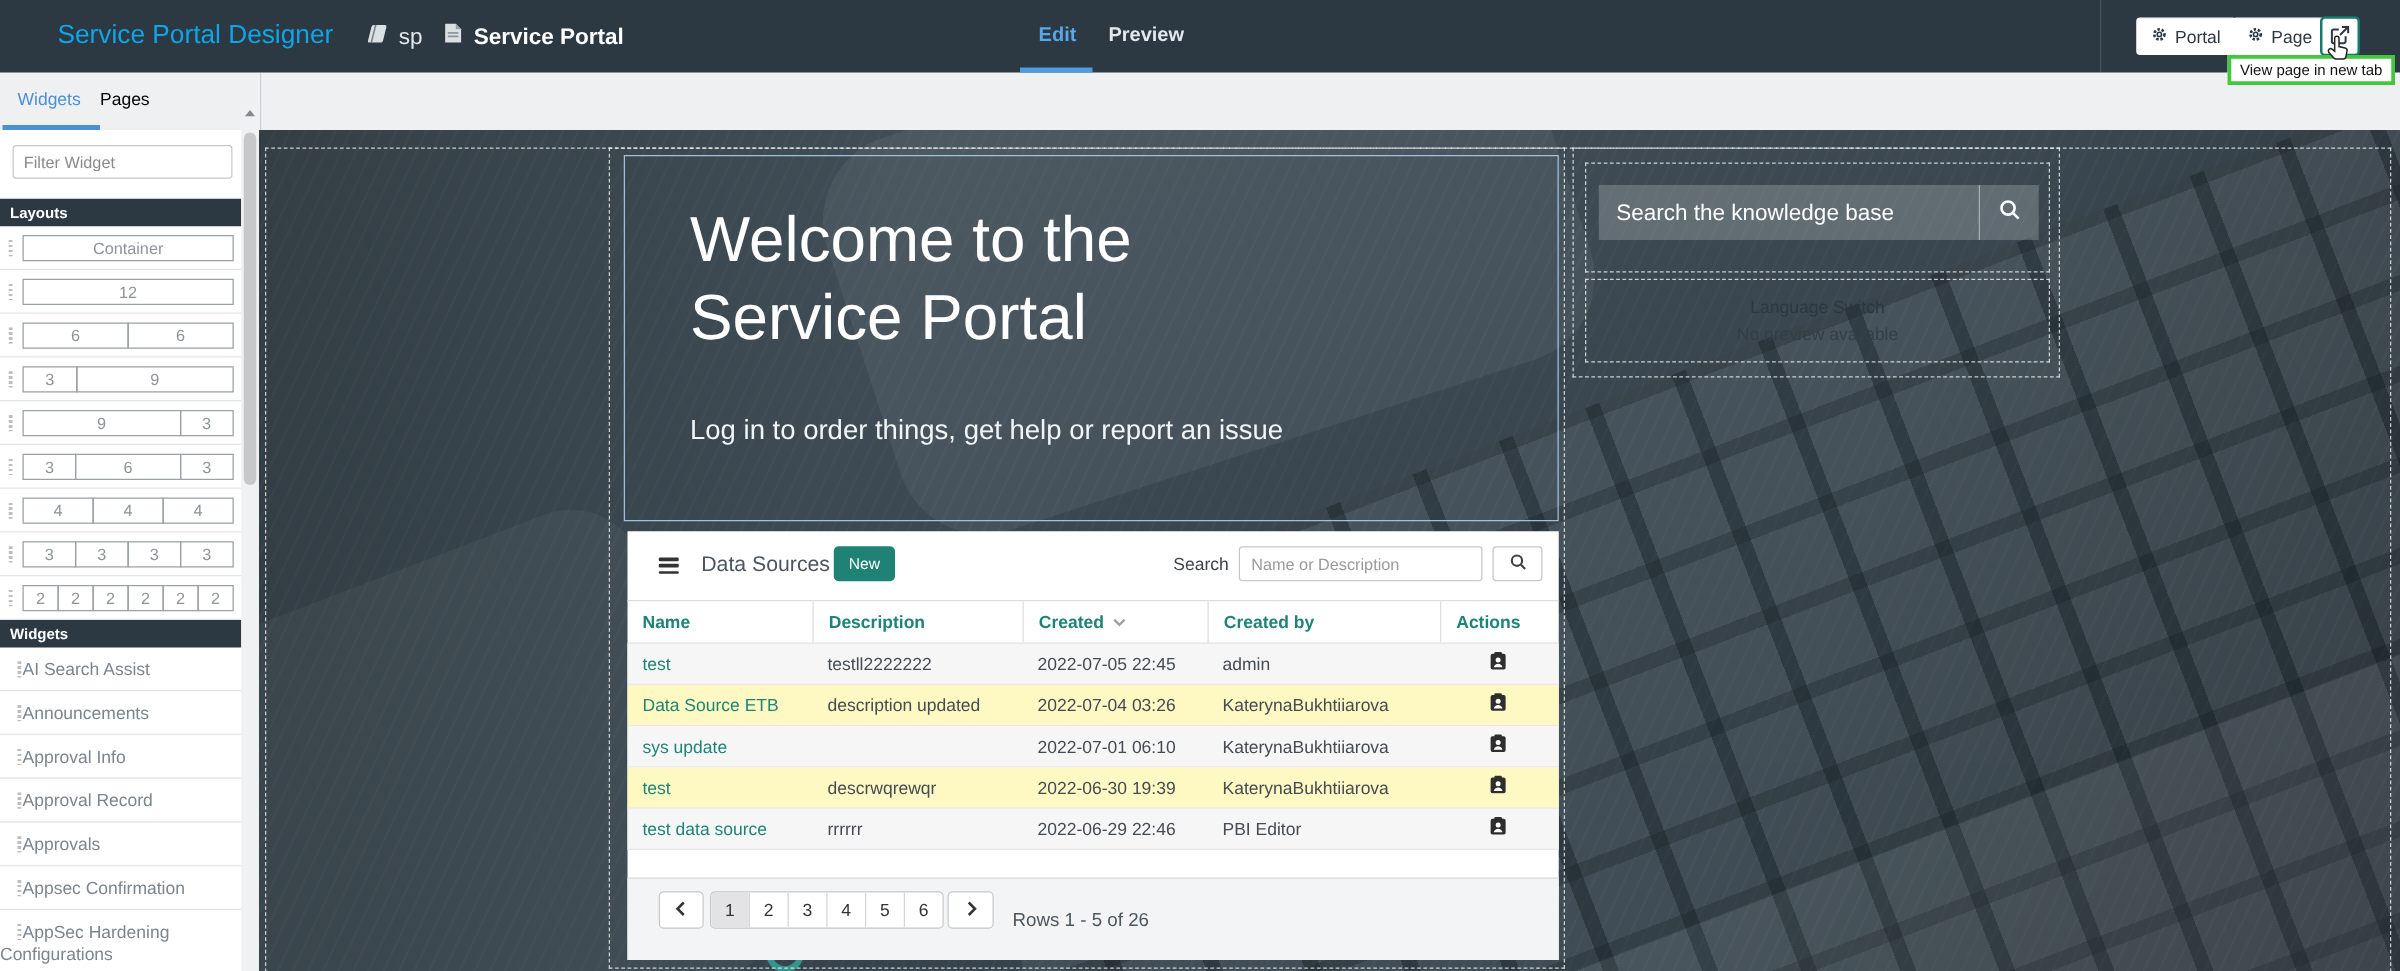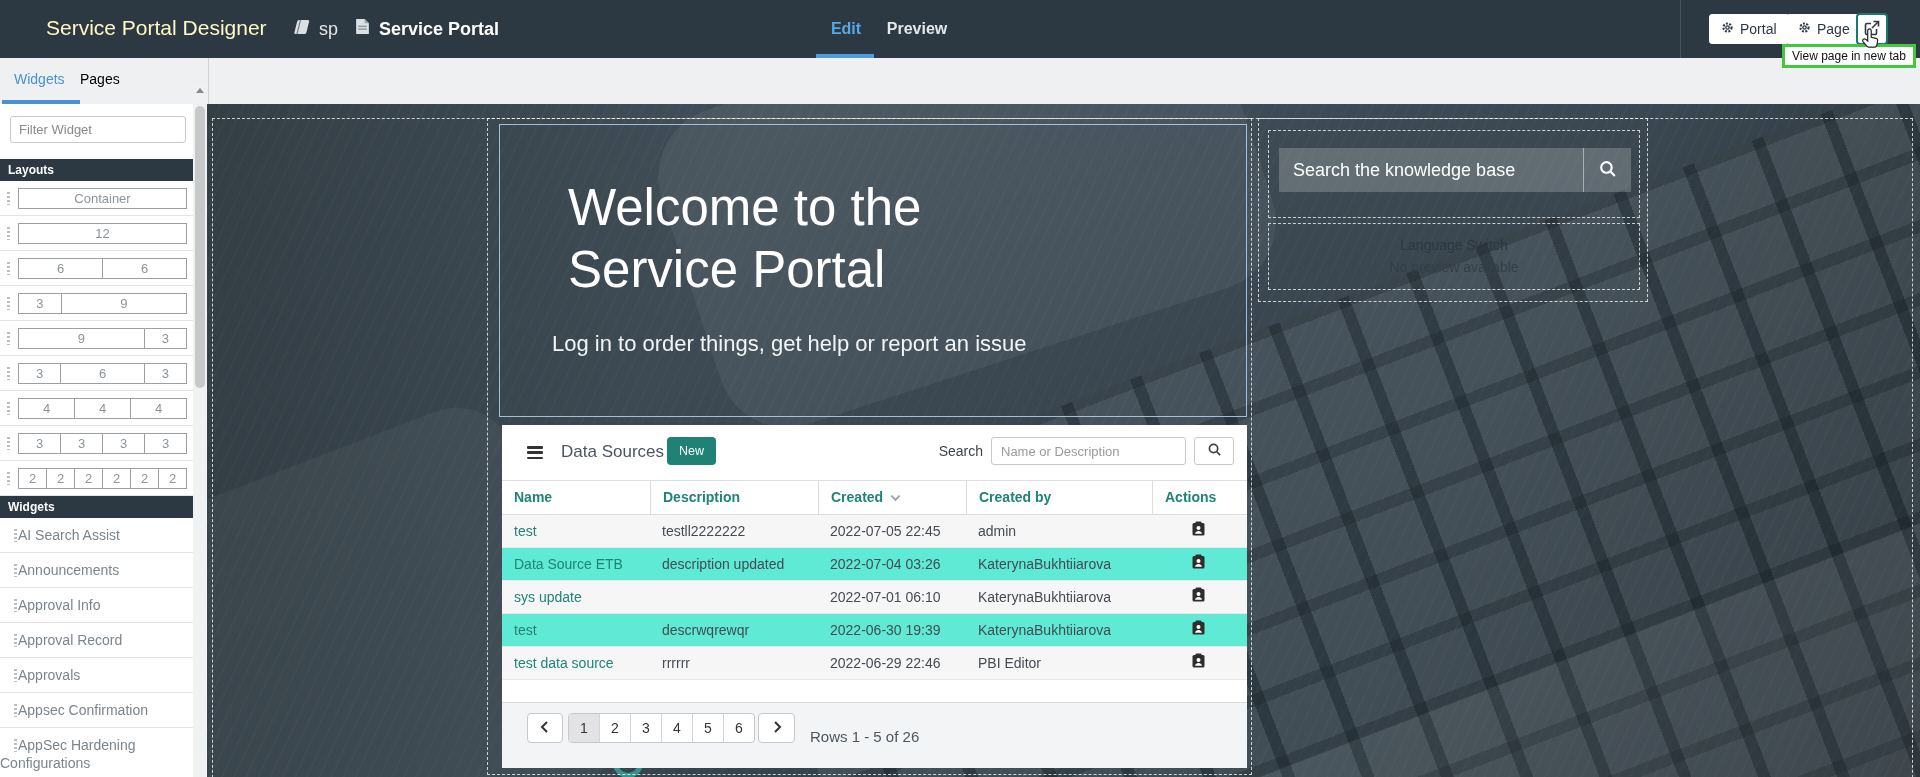--- a/index.html
+++ b/index.html
@@ -1,21 +1,21 @@
 <!DOCTYPE html>
 <html><head>
 <meta charset="utf-8">
 <style>
   html,body{margin:0;padding:0;background:#dfe2e5;}
   .app{position:relative;width:1920px;height:777px;overflow:hidden;
        font-family:"Liberation Sans",sans-serif;background:#eef0f2;}
 
   
   .topbar{position:absolute;left:0;top:0;width:1920px;height:58px;background:#2c3842;z-index:40;}
-  .brand{position:absolute;left:46px;top:16px;font-size:21px;color:#fef9c3;}
+  .brand{position:absolute;left:46px;top:16px;font-size:21px;color:#0ea5e9;}
   .crumb{position:absolute;left:292px;top:0;height:58px;display:flex;align-items:center;gap:9px;
          color:#e4e8ea;font-size:18px;}
   .crumb .pname{font-weight:700;color:#fff;}
   .mode-tab{position:absolute;top:0;height:58px;display:flex;align-items:center;justify-content:center;
             font-size:16px;cursor:default;font-weight:bold;}
   #tab-edit{left:820px;width:52px;color:#58a7e8;}
   #tab-preview{left:884px;width:66px;color:#e3e8ec;}
   .edit-underline{position:absolute;left:816px;top:54px;width:58px;height:4px;background:#4d9ce0;}
   .hdr-divider{position:absolute;left:1680px;top:0;width:1px;height:58px;background:rgba(255,255,255,.14);}
   .hbtn{position:absolute;top:14px;height:30px;box-sizing:border-box;background:#fff;border:1px solid #fff;
@@ -86,21 +86,21 @@
   .ring{position:absolute;left:406px;top:644px;width:30px;height:30px;border-radius:50%;
         border:5px solid rgba(52,168,158,.8);box-sizing:border-box;}
 
   .dash{border:1px dashed rgba(255,255,255,.75);position:absolute;box-sizing:border-box;}
   #container-box{left:5px;top:14px;width:1701px;height:700px;}
   #left-col{left:280px;top:14px;width:765px;height:657px;}
   #right-col{left:1051px;top:14px;width:390px;height:184px;}
 
   .hero{position:absolute;left:292px;top:20px;width:748px;height:293px;box-sizing:border-box;
         border:1px solid rgba(173,205,235,.9);}
-  .hero h1{position:absolute;left:52px;top:36px;margin:16px;font-size:51px;line-height:62px;
+  .hero h1{position:absolute;left:52px;top:36px;margin:0;font-size:51px;line-height:62px;
            font-weight:400;color:#fff;}
   .hero .sub{position:absolute;left:52px;top:206px;font-size:22px;color:#f2f5f7;}
 
   
   .dsw{position:absolute;left:295px;top:321px;width:745px;height:343px;background:#fff;font-size:14px;}
   .burger{position:absolute;left:25px;top:21px;width:16px;}
   .burger i{display:block;height:2.5px;background:#333;margin-bottom:2.8px;border-radius:1px;}
   .ds-title{position:absolute;left:59px;top:17px;font-size:17px;color:#4b5563;}
   .btn-new{position:absolute;left:165px;top:12px;height:28px;padding:0 12px;background:#1f8274;
            color:#fff;border:none;border-radius:4px;font-size:12.5px;font-family:inherit;}
@@ -110,21 +110,21 @@
             font-size:13px;padding:0 9px;font-family:inherit;color:#333;}
   .ds-input::placeholder{color:#9a9a9a;}
   .btn-msearch{width:40px;height:28px;box-sizing:border-box;background:#fff;border:1px solid #c8c8c8;
                border-radius:3px;display:flex;align-items:center;justify-content:center;}
   .thead{position:absolute;left:0;top:55px;width:745px;height:35px;display:flex;
          border-top:1px solid #ddd;border-bottom:1px solid #ddd;box-sizing:border-box;}
   .th{box-sizing:border-box;border-left:1px solid #ddd;padding-left:12px;line-height:33px;
       font-weight:700;color:#1f8476;display:flex;align-items:center;gap:7px;}
   .th:first-child{border-left:none;}
   .tbody{position:absolute;left:0;top:90px;width:745px;}
-  .tr{display:flex;height:33px;box-sizing:border-box;border-bottom:1px solid #e8e8ea;background:#5eead4;}
+  .tr{display:flex;height:33px;box-sizing:border-box;border-bottom:1px solid #e8e8ea;background:#fef9c3;}
   .tr.alt{background:#f6f6f7;}
   .td{box-sizing:border-box;padding-left:12px;line-height:32px;color:#454b52;overflow:hidden;
       white-space:nowrap;}
   .td.name{color:#1f8476;}
   .td.act{padding-left:40px;display:flex;align-items:center;}
   .dfoot{position:absolute;left:0;top:277px;width:745px;height:66px;background:#f3f4f5;
          border-top:1px solid #dcdcde;box-sizing:border-box;}
   .pbtn{position:absolute;top:10px;height:30px;box-sizing:border-box;background:#fff;
         border:1px solid #c8c8ca;border-radius:4px;display:flex;align-items:center;justify-content:center;}
   #pg-prev{left:25px;width:36px;}

